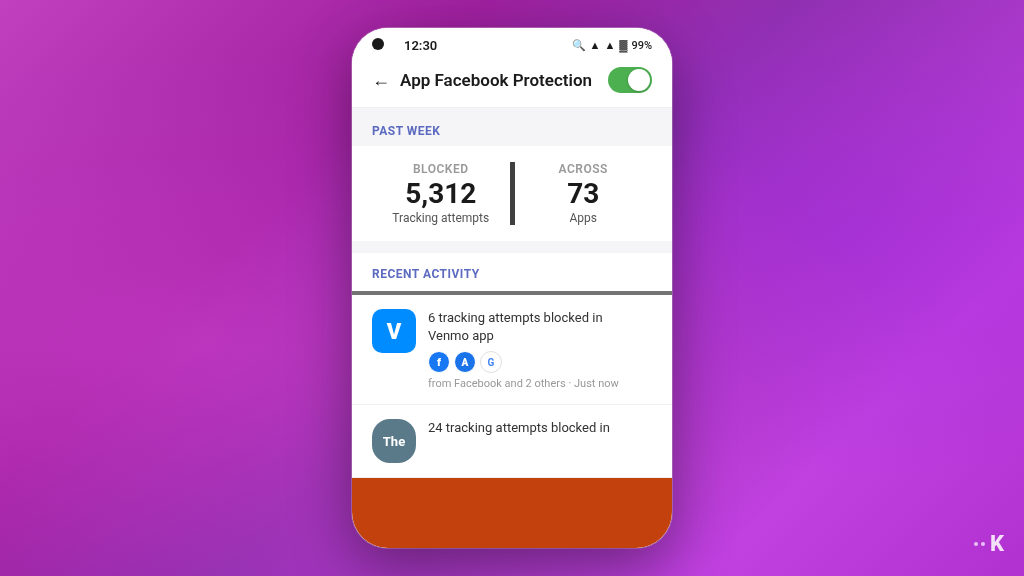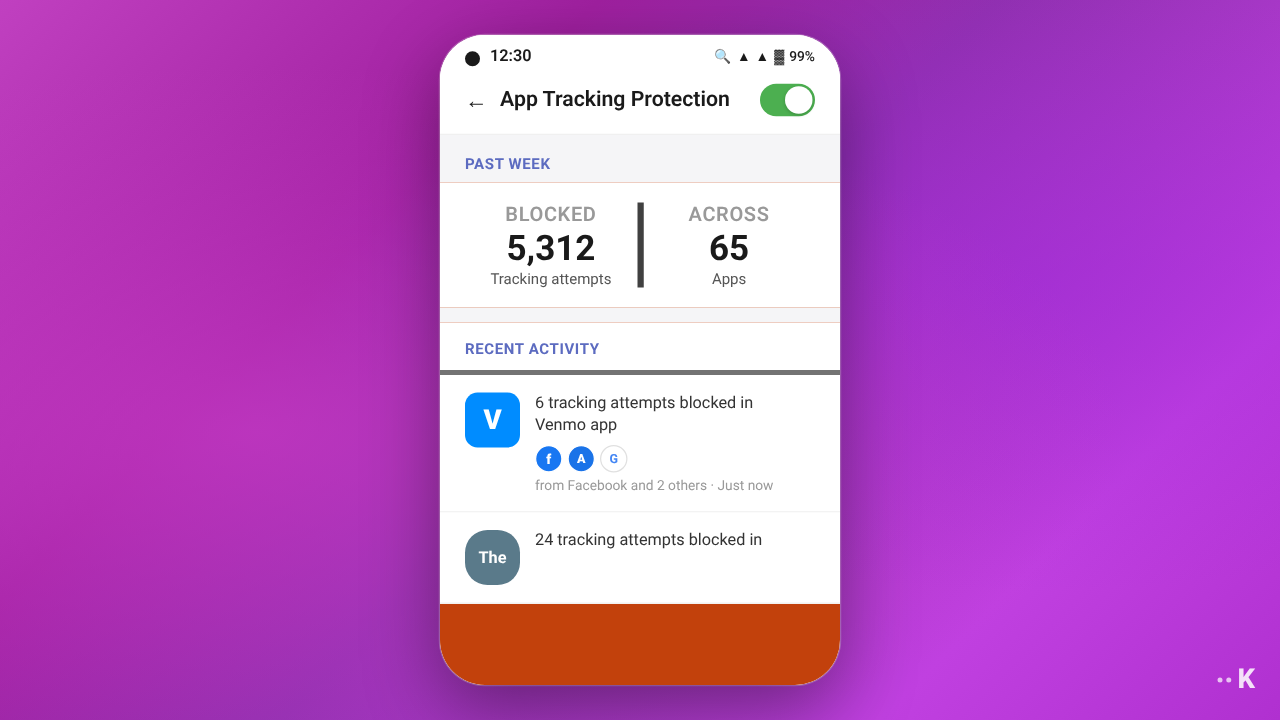--- a/index.html
+++ b/index.html
@@ -47,22 +47,22 @@
     .status-bar {
       display: flex;
       align-items: center;
       justify-content: space-between;
       padding: 10px 20px 6px;
       background: #fff;
     }
 
     .status-left {
       display: flex;
-      align-items: flex-end;
-      gap: 8px;
+      align-items: flex-start;
+      gap: 20px;
     }
 
     .camera-dot {
       width: 12px;
       height: 12px;
       background: #1a1a1a;
       border-radius: 50%;
     }
 
     .status-time {
@@ -166,21 +166,21 @@
       display: flex;
       flex-direction: column;
       align-items: center;
     }
 
     .stat-item + .stat-item {
       border-left: 5px solid #404040;
     }
 
     .stat-label {
-      font-size: 16px;
+      font-size: 12px;
       font-weight: 600;
       color: #999;
       text-transform: uppercase;
       letter-spacing: 0.5px;
       margin-bottom: 4px;
     }
 
     .stat-value {
       font-size: 28px;
       font-weight: 700;
@@ -334,39 +334,39 @@
         <span>▲</span>
         <span>▲</span>
         <span>▓</span>
         <span class="battery-text">99%</span>
       </div>
     </div>
 
     <div class="app-header">
       <div class="header-left">
         <span class="back-arrow">←</span>
-        <span class="app-title">App Tracking Protection</span>
+        <span class="app-title">App Facebook Protection</span>
       </div>
       <div class="toggle-switch"></div>
     </div>
 
     <div class="content-area">
 
       <div class="section-header">PAST WEEK</div>
 
       <div class="stats-card">
         <div class="stats-row">
           <div class="stat-item">
             <span class="stat-label">BLOCKED</span>
             <span class="stat-value">5,312</span>
             <span class="stat-sublabel">Tracking attempts</span>
           </div>
           <div class="stat-item">
             <span class="stat-label">ACROSS</span>
-            <span class="stat-value">65</span>
+            <span class="stat-value">73</span>
             <span class="stat-sublabel">Apps</span>
           </div>
         </div>
       </div>
 
       <div class="divider"></div>
 
       <div class="activity-section">
         <div class="activity-section-header">RECENT ACTIVITY</div>
 

